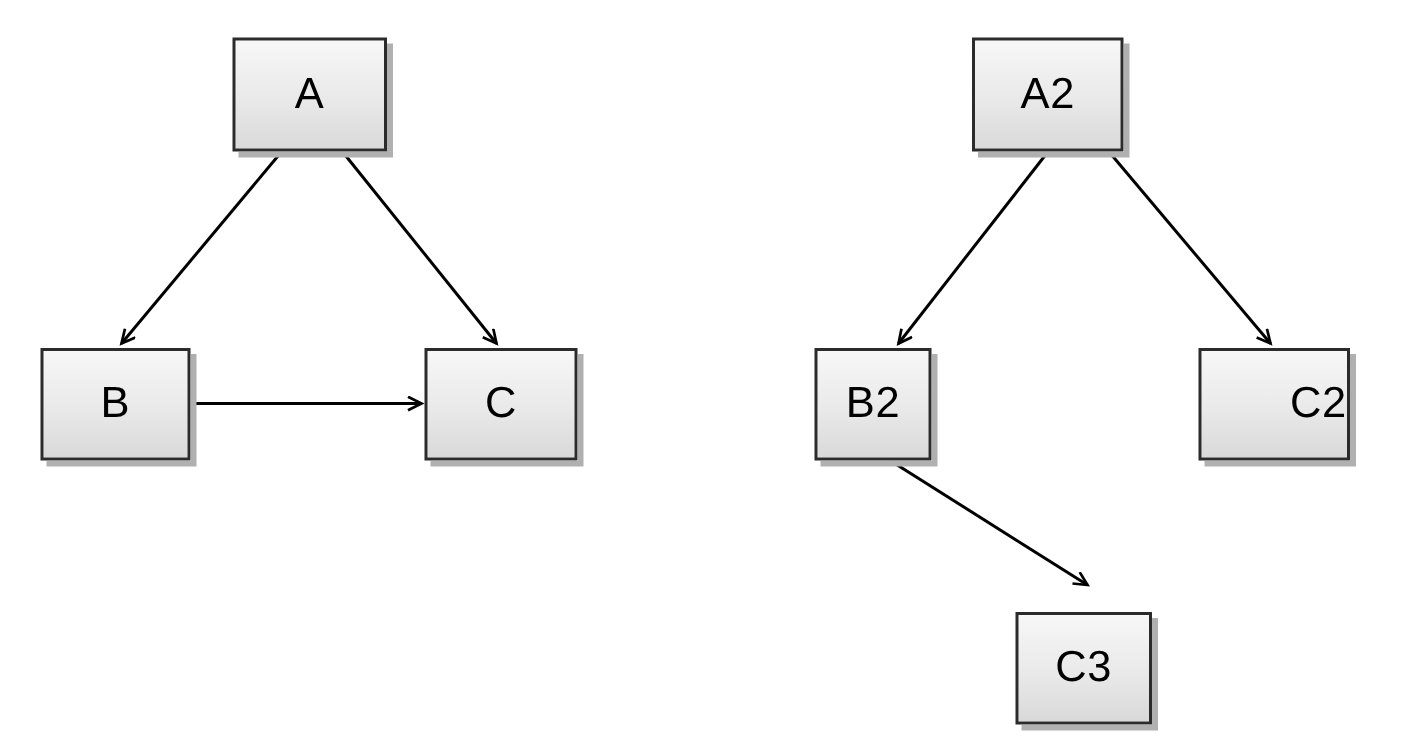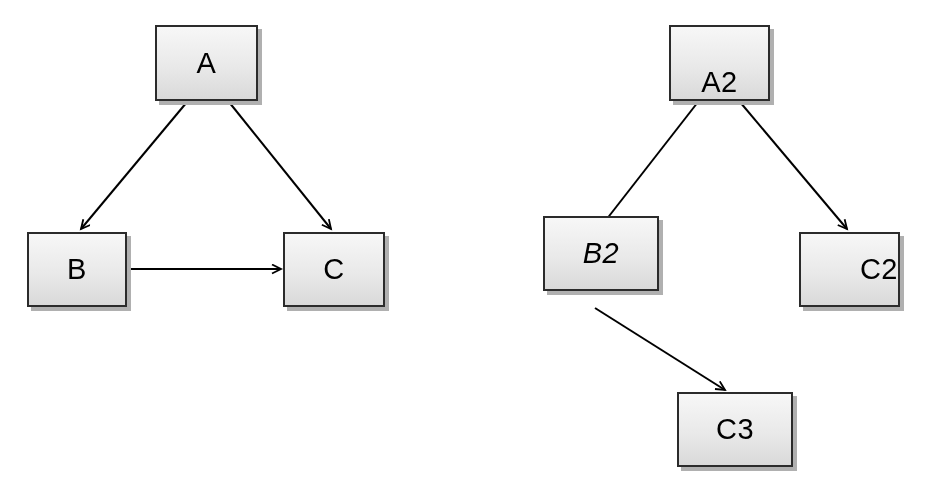--- a/index.html
+++ b/index.html
@@ -33,24 +33,24 @@
     background: linear-gradient(to bottom, #f7f7f7 0%, #e9e9e9 55%, #d9d9d9 100%);
     border: 2px solid #2b2b2b;
     box-shadow: 4px 4px 0 0 #b0b0b0;
     font-size: 29px;
     color: #000000;
     letter-spacing: 0.5px;
   }
   .node-A  { left: 155px; top:  25px; width: 103px; height: 76px; }
   .node-B  { left:  27px; top: 232px; width: 100px; height: 75px; }
   .node-C  { left: 283px; top: 232px; width: 102px; height: 75px; }
-  .node-A2 { left: 669px; top:  25px; width: 101px; height: 76px; align-items: flex-end; }
-  .node-B2 { left: 543px; top: 216px; width: 116px; height: 75px; font-style: italic; }
+  .node-A2 { left: 648px; top:  25px; width: 101px; height: 76px; }
+  .node-B2 { left: 543px; top: 232px; width: 78px; height: 75px; }
   .node-C2 { left: 799px; top: 232px; width: 101px; height: 75px; justify-content: flex-end; }
-  .node-C3 { left: 677px; top: 392px; width: 116px; height: 75px; }
+  .node-C3 { left: 677px; top: 408px; width: 91px; height: 75px; }
   .edge {
     stroke: #000000;
     stroke-width: 2;
     fill: none;
   }
 </style>
 </head>
 <body>
 
 <div class="canvas">

